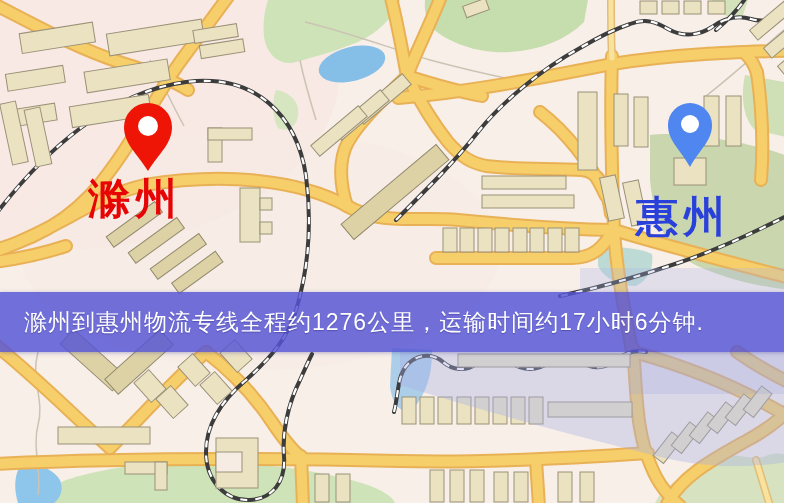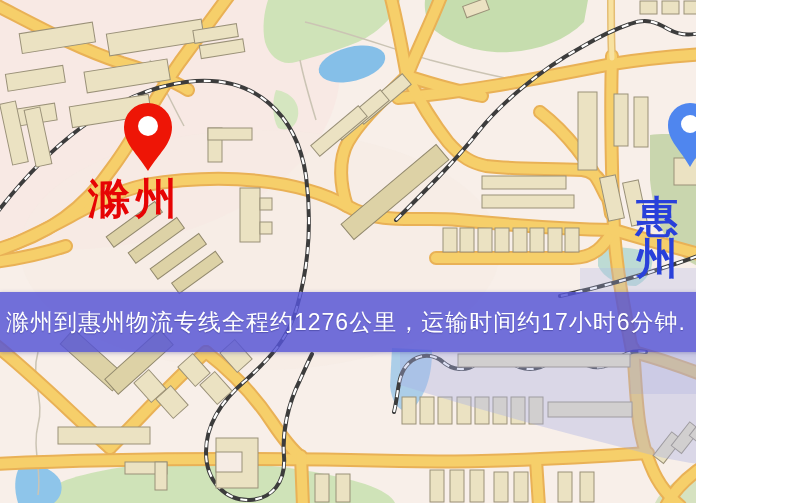--- a/index.html
+++ b/index.html
@@ -1,33 +1,33 @@
 <!DOCTYPE html>
 <html><head>
 <meta charset="utf-8">
 <style>
   html,body{margin:0;padding:0;background:#ffffff;}
-  .screen{position:relative;width:696px;height:503px;overflow:hidden;
+  .screen{position:relative;width:784px;height:503px;overflow:hidden;
           font-family:"Liberation Sans", sans-serif;background:#f8efe9;}
   .map-svg{position:absolute;left:0;top:0;}
   
   .rc{fill:none;stroke:#e9b156;stroke-width:14;stroke-linecap:round;stroke-linejoin:round;}
   .rf{fill:none;stroke:#f6cf6a;stroke-width:10;stroke-linecap:round;stroke-linejoin:round;}
   .tc{fill:none;stroke:#e4bd74;stroke-width:8;stroke-linecap:round;}
   .tf{fill:none;stroke:#f8e2a0;stroke-width:5;stroke-linecap:round;}
   .rwb{fill:none;stroke:#3c3c3c;stroke-width:4;stroke-linecap:round;}
   .rwd{fill:none;stroke:#ffffff;stroke-width:2.2;stroke-dasharray:7 8;}
   .bld{fill:#ebe2c2;stroke:#9a9178;stroke-width:1;}
   .bld2{fill:#ddd2a6;stroke:#938a6e;stroke-width:1;}
   .stream{fill:none;stroke:#cbc4b4;stroke-width:1.5;}
   
   .banner{position:absolute;left:0;top:292px;width:800px;height:60px;
           background:rgba(86,84,213,0.83);display:flex;align-items:center;
           box-shadow:0 1px 4px rgba(60,60,150,0.35);}
-  .banner-text{color:#ffffff;font-size:23px;padding-left:6px;white-space:nowrap;
+  .banner-text{color:#ffffff;font-size:23px;padding-left:24px;white-space:nowrap;
                letter-spacing:1px;text-shadow:0 1px 1px rgba(40,40,120,.4);}
   
   .city-label{position:absolute;font-family:"DejaVu Serif","Liberation Serif",serif;
               font-weight:bold;font-size:42px;letter-spacing:5px;line-height:1;}
   .origin-label{left:88px;top:178px;color:#e60404;}
   .destination-label{left:636px;top:196px;color:#2940da;}
 </style>
 </head>
 <body>
 

